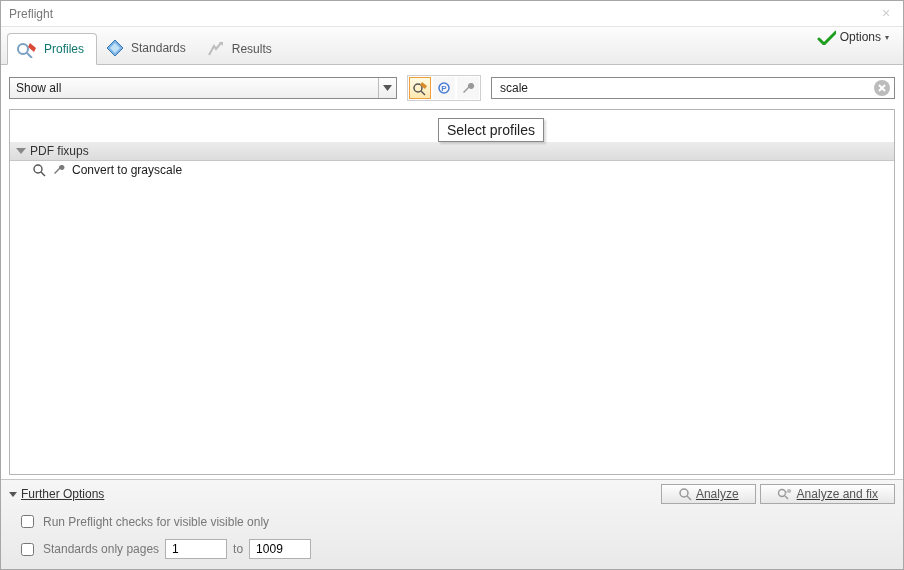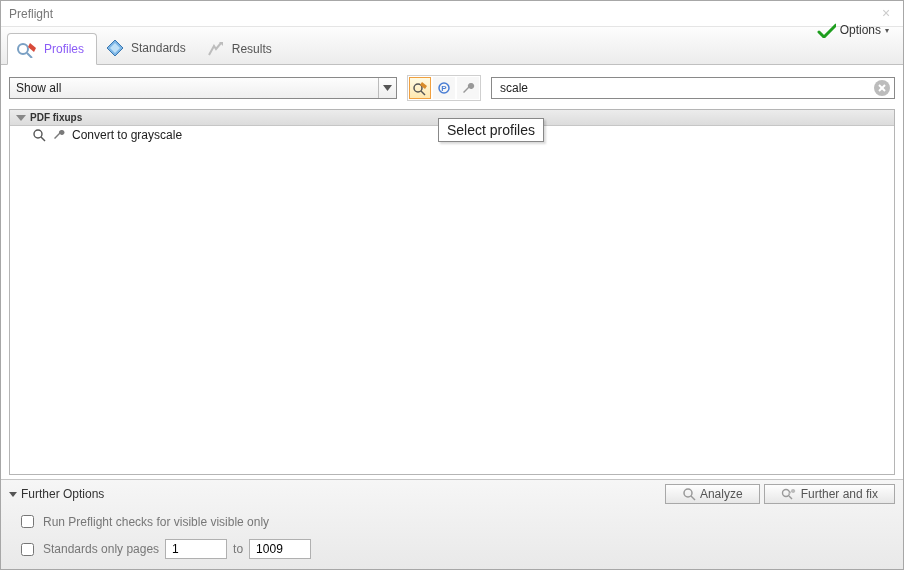--- a/index.html
+++ b/index.html
@@ -31,27 +31,27 @@
   .tab {
     display: flex; align-items: center;
     padding: 6px 12px 6px 8px; font-size: 12px; color: #555;
     gap: 6px; cursor: default;
   }
   .tab.active {
     background: #fff;
     border: 1px solid #c0c0c0; border-bottom: 1px solid #fff;
     border-radius: 4px 4px 0 0;
     margin-bottom: -1px;
-    color: #8b5cf6;
+    color: #0f766e;
   }
   .tabbar .spacer { flex: 1; }
   .options-btn {
     display: flex; align-items: center; gap: 4px;
     font-size: 12px; color: #333; padding: 4px 8px;
-    margin-bottom: 22px;
+    margin-bottom: 15px;
   }
   .options-btn .check {
     width: 20px; height: 16px;
   }
   .options-btn .caret { font-size: 8px; color: #555; }
 
   .toolbar-row {
     display: flex; align-items: center;
     padding: 10px 8px 4px 8px; gap: 10px;
     background: #fff;
@@ -98,22 +98,22 @@
   }
 
   .listarea {
     flex: 1; margin: 4px 8px 4px 8px;
     border: 1px solid #b5b5b5; background: #fff;
     overflow: hidden; position: relative;
   }
   .group-header {
     background: linear-gradient(#ececec,#dcdcdc);
     border-bottom: 1px solid #c6c6c6;
-    padding: 2px 6px; font-size: 10px; font-weight: bold;
-    display: flex; align-items: center; gap: 4px; color: #333;
+    padding: 2px 6px; font-size: 12px; font-weight: normal;
+    display: flex; align-items: center; gap: 4px; color: #333; margin-top: 32px;
   }
   .group-header .tri {
     width: 0; height: 0;
     border-left: 5px solid transparent;
     border-right: 5px solid transparent;
     border-top: 6px solid #888;
   }
   .row {
     display: flex; align-items: center; gap: 6px;
     padding: 2px 4px 2px 22px; font-size: 12px; color: #202020;
@@ -129,21 +129,21 @@
     white-space: nowrap;
   }
 
   .footer {
     background: linear-gradient(#f6f6f6,#e9e9e9);
     border-top: 1px solid #c5c5c5;
     padding: 4px 8px 10px 8px;
   }
   .footer-top {
     display: flex; align-items: center; justify-content: space-between;
-    font-size: 12px; color: #333;
+    font-size: 12px; color: #333; text-decoration: underline;
   }
   .footer-top .tri {
     width: 0; height: 0;
     border-left: 4px solid transparent;
     border-right: 4px solid transparent;
     border-top: 5px solid #555;
     margin-right: 4px;
   }
   .action-btn {
     display: inline-flex; align-items: center; gap: 4px;
@@ -283,21 +283,21 @@
             <line x1="9" y1="9" x2="13" y2="13" stroke="#999" stroke-width="1.5"></line>
           </svg>
           <span>Analyze</span>
         </div>
         <div class="action-btn">
           <svg width="16" height="14">
             <circle cx="5" cy="6" r="3.5" fill="none" stroke="#999" stroke-width="1.4"></circle>
             <line x1="8" y1="9" x2="11" y2="12" stroke="#999" stroke-width="1.4"></line>
             <path d="M12 2 a2 2 0 1 1 -1.5 3 L8 8 l-1 -1 L10 4 a2 2 0 0 1 2 -2 Z" fill="#bbb"></path>
           </svg>
-          <span>Further and fix</span>
+          <span>Analyze and fix</span>
         </div>
       </div>
     </div>
 
     <div class="checkrow">
       <input type="checkbox" style="">
       <span>Run Preflight checks for visible visible only</span>
     </div>
     <div class="checkrow">
       <input type="checkbox" style="">

